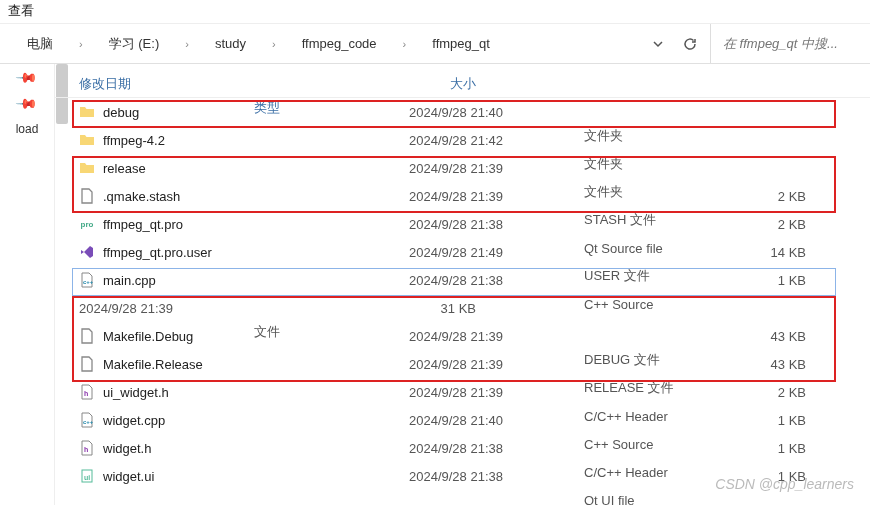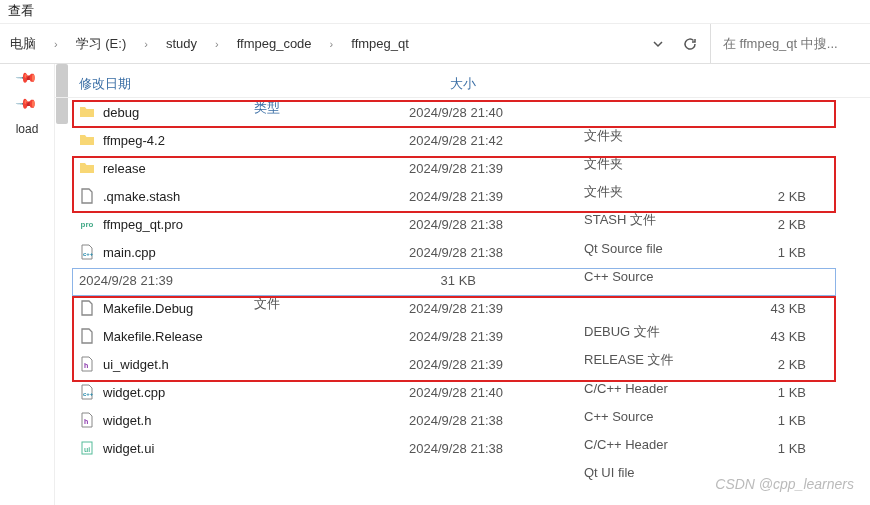--- a/index.html
+++ b/index.html
@@ -1,25 +1,25 @@
 <!DOCTYPE html>
 <html><head>
 <meta charset="utf-8">
 <style>
 * { margin: 0; padding: 0; box-sizing: border-box; font-family: "Microsoft YaHei", "Segoe UI", sans-serif; }
 body { background: #fff; width: 870px; height: 505px; overflow: hidden; font-size: 13px; color: #222; }
 .topbar { height: 24px; padding: 2px 8px; font-size: 13px; border-bottom: 1px solid #eee; }
 .addressbar { display: flex; align-items: center; height: 40px; border-bottom: 1px solid #e0e0e0; }
-.crumbs { display: flex; align-items: center; flex: 1; padding: 0 4px; gap: 12px; }
+.crumbs { display: flex; align-items: center; flex: 1; padding: 0 21px; gap: 20px; }
 .crumb { padding: 4px 6px; color: #333; cursor: pointer; }
 .sep { color: #888; font-size: 11px; }
 .addr-actions { display: flex; align-items: center; gap: 8px; padding: 0 8px; }
 .icon-btn { width: 24px; height: 24px; display: flex; align-items: center; justify-content: center; cursor: pointer; color: #555; }
 .searchbox { border-left: 1px solid #ddd; padding: 0 12px; display: flex; align-items: center; height: 100%; width: 160px; }
-.searchbox input { border: none; outline: none; font-size: 13px; color: #888; width: 100%; }
+.searchbox input { border: none; outline: none; font-size: 13px; color: #888; width: 100%; font-style: italic; }
 .main { display: flex; height: calc(100% - 64px); position: relative; }
 .sidebar { width: 55px; border-right: 1px solid #eee; padding-top: 6px; display: flex; flex-direction: column; align-items: center; gap: 10px; }
 .pin { color: #888; font-size: 14px; transform: rotate(45deg); }
 .sideword { font-size: 12px; color: #333; }
 .files { flex: 1; position: relative; padding-top: 6px; }
 .header-row, .row { display: flex; align-items: center; height: 28px; padding-left: 24px; }
 .header-row { color: #3a6ea5; border-bottom: 1px solid #eee; }
 .header-row .col { color: #3a6ea5; }
 .col { display: flex; align-items: center; }
 .col-name { width: 330px; }
@@ -144,20 +144,33 @@
             <span class="icon" style="font-size:8px;font-weight:bold;color:#4a8;">pro</span>
             <span class="fname">ffmpeg_qt.pro</span>
           </div>
           <div class="col col-date">2024/9/28 21:38</div>
           <div class="col col-type">Qt Source file</div>
           <div class="col col-size">2 KB</div>
         </div>
         <div class="row">
           <div class="col col-name">
             <span class="icon">
+              <svg width="16" height="16" viewBox="0 0 16 16">
+                <path d="M11 2l3 2v8l-3 2-6-6 6-6zM2 6l3 2-3 2V6z" fill="#7a4db8"></path>
+              </svg>
+            </span>
+            <span class="fname">ffmpeg_qt.pro.user</span>
+          </div>
+          <div class="col col-date">2024/9/28 21:49</div>
+          <div class="col col-type">USER 文件</div>
+          <div class="col col-size">14 KB</div>
+        </div>
+        <div class="row">
+          <div class="col col-name">
+            <span class="icon">
               <svg width="14" height="16" viewBox="0 0 14 16">
                 <path d="M2 1h7l3 3v11H2z" fill="#fff" stroke="#888"></path>
                 <text x="3" y="12" font-size="6" fill="#28a" font-weight="bold">c++</text>
               </svg>
             </span>
             <span class="fname">main.cpp</span>
           </div>
           <div class="col col-date">2024/9/28 21:38</div>
           <div class="col col-type">C++ Source</div>
           <div class="col col-size">1 KB</div>

